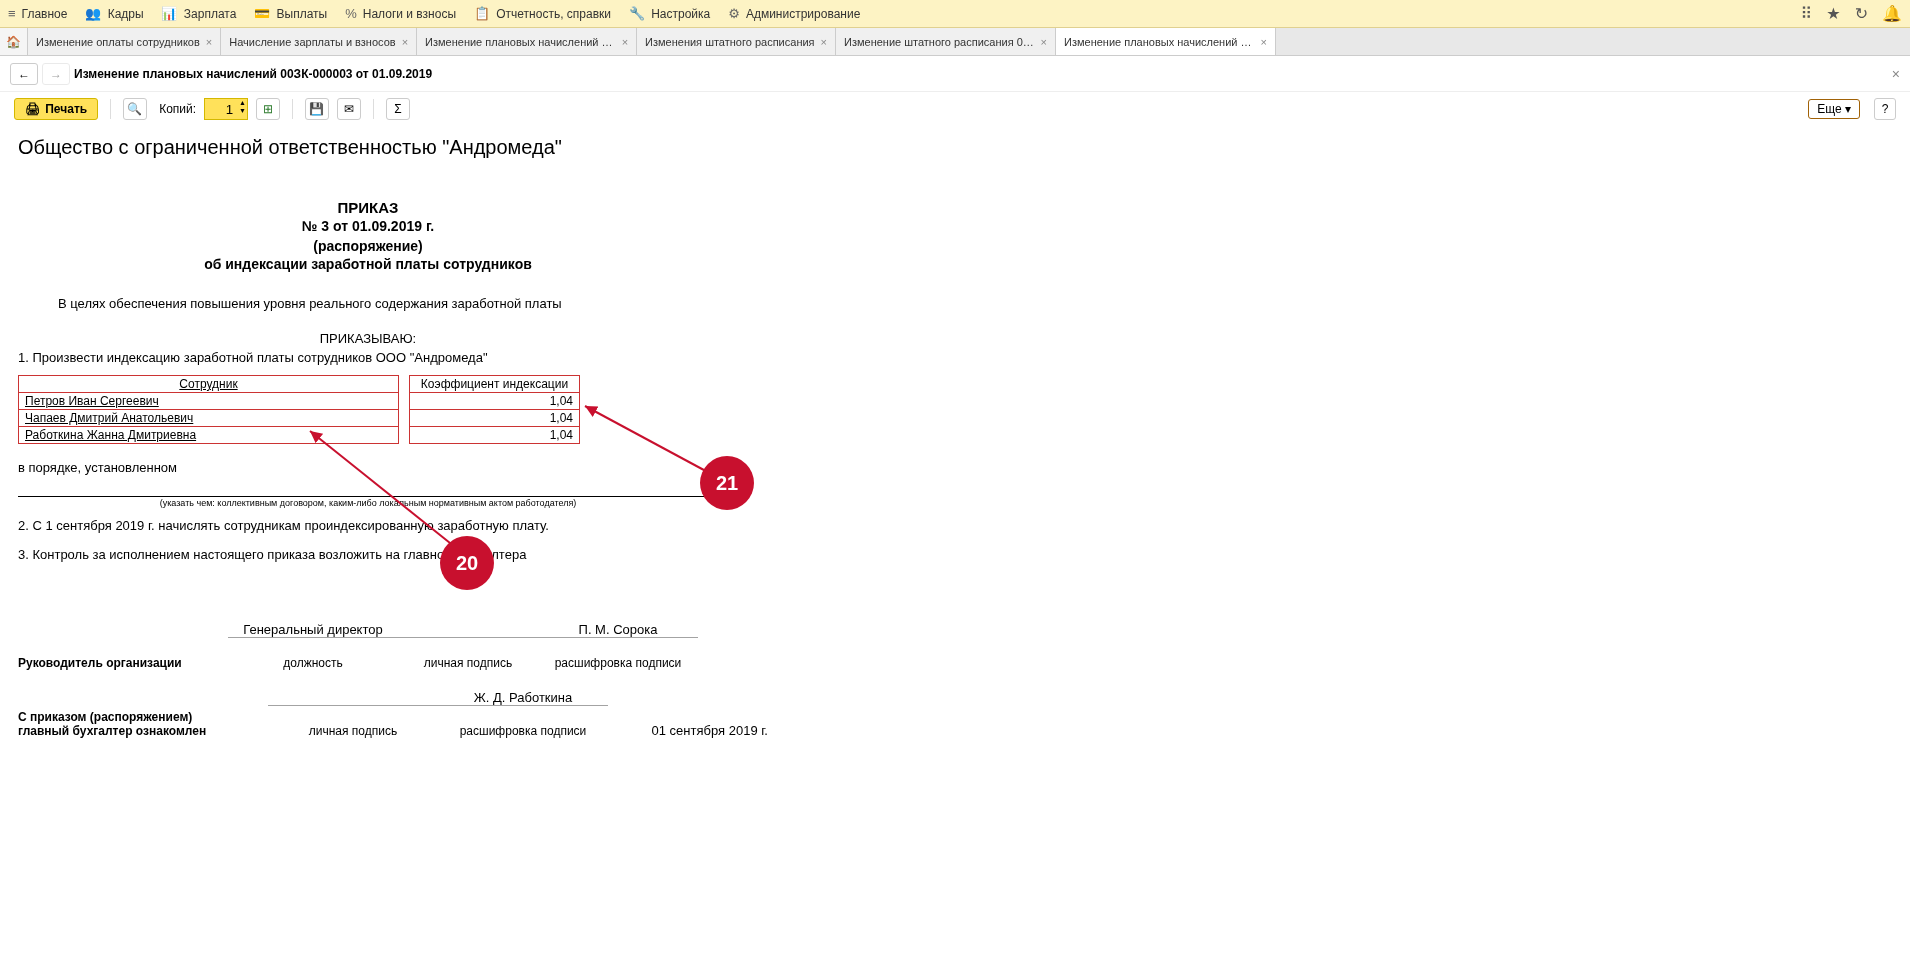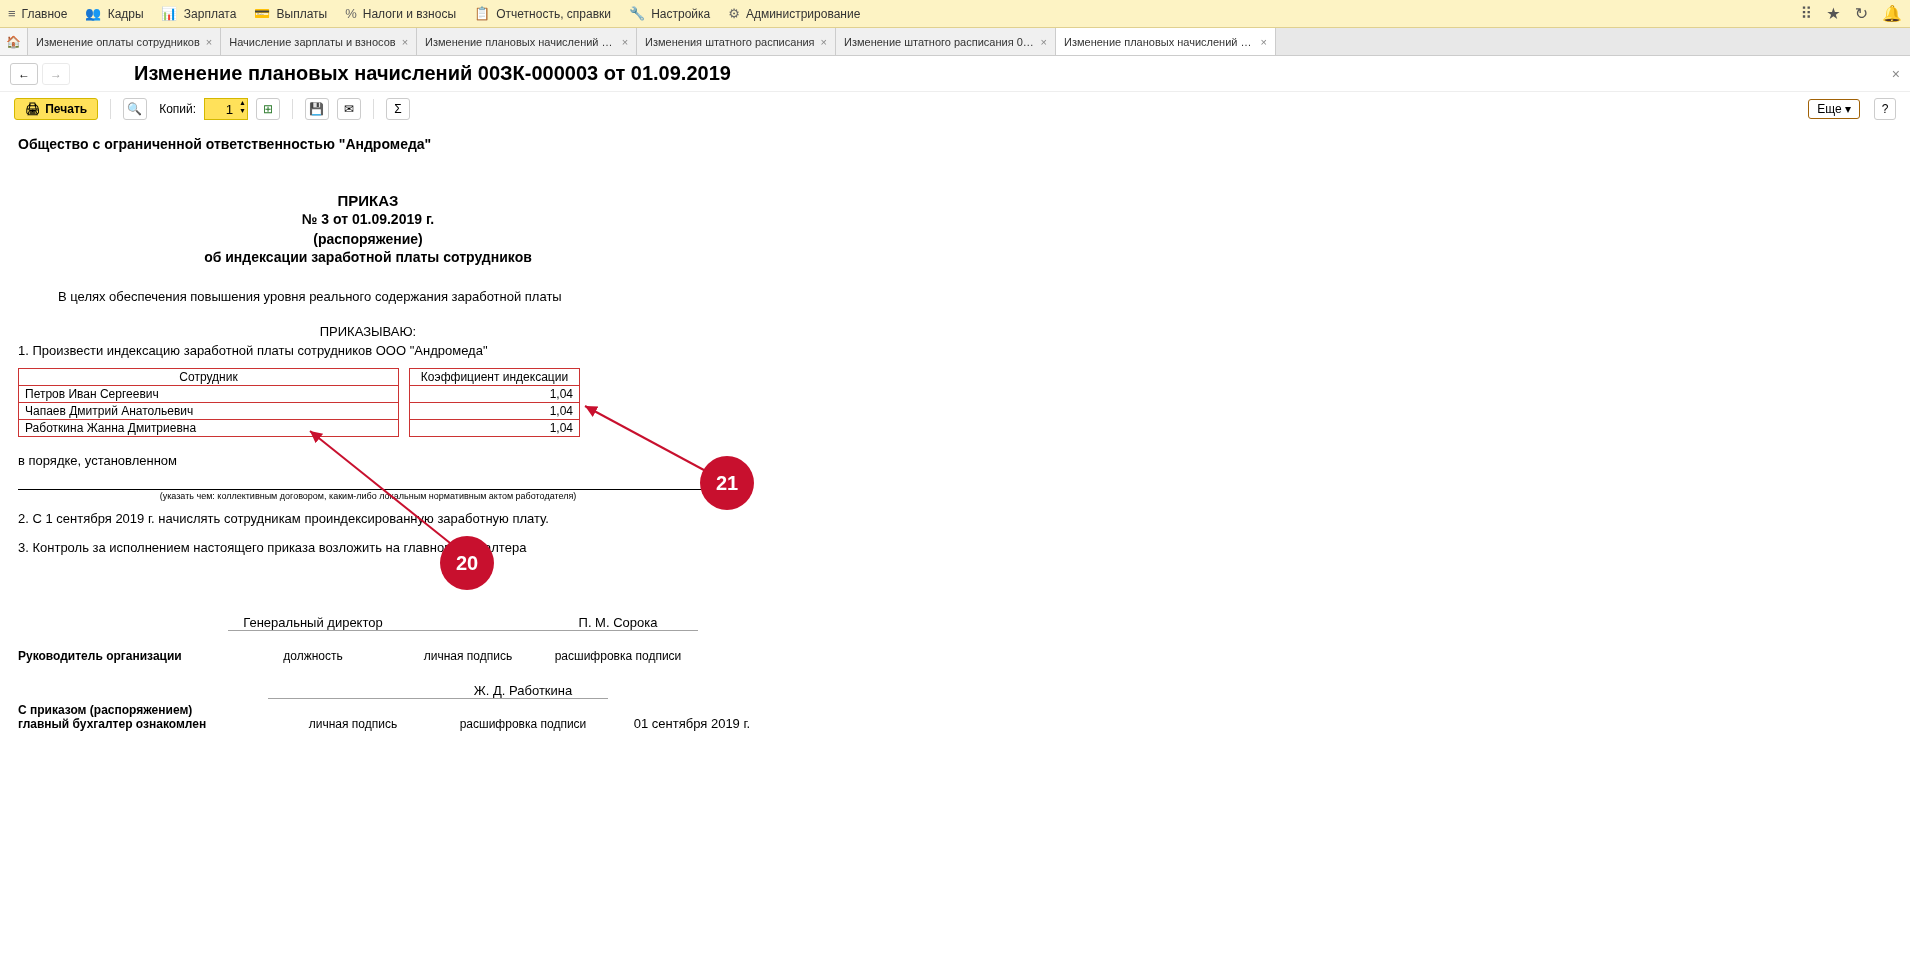--- a/index.html
+++ b/index.html
@@ -16,54 +16,54 @@
 .tabs-bar { background: #e8e8e8; height: 28px; display: flex; align-items: stretch; border-bottom: 1px solid #ccc; }
 .tab-home { width: 28px; display: flex; align-items: center; justify-content: center; border-right: 1px solid #ccc; cursor: pointer; background: #f5f5f5; }
 .tab { display: flex; align-items: center; padding: 0 8px; border-right: 1px solid #ccc; background: #f0f0f0; cursor: pointer; font-size: 11px; color: #333; max-width: 220px; }
 .tab.active { background: #fff; }
 .tab-text { white-space: nowrap; overflow: hidden; text-overflow: ellipsis; }
 .tab-close { margin-left: 6px; font-size: 11px; color: #888; cursor: pointer; }
 
 
 .nav-row { display: flex; align-items: center; height: 36px; padding: 0 10px; border-bottom: 1px solid #eee; }
 .nav-btn { width: 28px; height: 22px; border: 1px solid #ccc; border-radius: 3px; display: flex; align-items: center; justify-content: center; margin-right: 4px; cursor: pointer; background: #fff; font-size: 12px; }
-.page-title { margin-left: 60px; font-size: 20px; font-weight: bold; }
+.page-title { font-size: 12px; font-weight: bold; }
 .close-x { margin-left: auto; font-size: 14px; color: #888; cursor: pointer; }
 
 
 .toolbar { display: flex; align-items: center; height: 34px; padding: 0 14px; gap: 8px; }
 .print-btn { background: #ffe15a; border: 1px solid #d4b800; border-radius: 3px; padding: 3px 10px; display: flex; align-items: center; gap: 5px; font-weight: bold; cursor: pointer; }
 .tb-btn { width: 24px; height: 22px; border: 1px solid #ccc; border-radius: 3px; display: flex; align-items: center; justify-content: center; cursor: pointer; background: #fff; font-size: 12px; }
 .copies-label { font-size: 12px; margin-left: 4px; }
 .copies-input { width: 44px; height: 22px; border: 1px solid #d4b800; background: #ffe15a; text-align: right; padding-right: 14px; position: relative; }
 .copies-wrap { position: relative; display: inline-block; }
 .copies-arrows { position: absolute; right: 2px; top: 1px; display: flex; flex-direction: column; font-size: 7px; line-height: 8px; cursor: pointer; }
 .tb-sep { width: 1px; height: 20px; background: #ddd; margin: 0 4px; }
 .more-btn { margin-left: auto; border: 1px solid #a16207; border-radius: 3px; padding: 2px 8px; cursor: pointer; background: #fff; font-size: 12px; }
 .help-btn { width: 22px; height: 22px; border: 1px solid #ccc; border-radius: 3px; display: flex; align-items: center; justify-content: center; cursor: pointer; margin-left: 6px; }
 
 
 .doc-scroll { height: calc(100vh - 126px); overflow-y: scroll; }
 .doc { padding: 10px 18px; font-size: 13px; color: #000; position: relative; }
-.org-name { font-weight: bold; font-size: 14px; }
+.org-name { font-weight: normal; font-size: 20px; }
 .order-header { text-align: center; margin-top: 40px; }
 .order-header .t1 { font-weight: bold; font-size: 15px; }
 .order-header .t2 { font-weight: bold; font-size: 14px; margin-top: 2px; }
 .order-header .t3 { font-weight: bold; font-size: 14px; margin-top: 4px; }
 .order-header .t4 { font-weight: bold; font-size: 14px; margin-top: 2px; }
 .para { margin-top: 24px; padding-left: 40px; }
 .subhead { text-align: center; margin-top: 20px; }
 .item { margin-top: 4px; }
 
 
 .tbl-wrap { margin-top: 10px; display: flex; gap: 10px; }
 .tbl { border-collapse: collapse; }
 .tbl th, .tbl td { border: 1px solid #cc3333; padding: 1px 6px; font-size: 12px; }
 .tbl th { font-weight: normal; text-align: center; }
-.col-emp { width: 380px; text-align: left; }
+.col-emp { width: 380px; text-align: left; text-decoration: underline; }
 .col-coef { width: 170px; text-align: right; }
 .col-coef-h { width: 170px; text-align: center; }
 
 .after-tbl { margin-top: 16px; }
 .filler-line { border-bottom: 1px solid #000; height: 14px; margin-top: 8px; width: 700px; }
 .small-hint { font-size: 9px; text-align: center; width: 700px; margin-top: 1px; }
 
 
 .sig-block { margin-top: 60px; display: grid; grid-template-columns: 210px 170px 140px 160px 160px; align-items: end; }
 .sig-label { font-weight: bold; font-size: 12px; }
@@ -263,21 +263,21 @@
       <div class="sig-label">главный бухгалтер ознакомлен</div>
     </div>
     <div class="sig-cell">
       <div class="sig-line"></div>
       <div class="sig-sub">личная подпись</div>
     </div>
     <div class="sig-cell">
       <div class="sig-line" style="text-align:center">Ж. Д. Работкина</div>
       <div class="sig-sub">расшифровка подписи</div>
     </div>
-    <div class="sig-cell" style="text-align:center; padding-left:8px">01 сентября 2019 г.</div>
+    <div class="sig-cell" style="text-align:right; padding-left:8px">01 сентября 2019 г.</div>
   </div>
 
   <svg class="arrow" style="left:300px; top:295px" width="180" height="150">
     <defs>
           <marker id="ah1" markerWidth="8" markerHeight="8" refX="6" refY="3" orient="auto">
             <path d="M0,0 L6,3 L0,6 Z" fill="#c8102e"></path>
           </marker>
         </defs>
     <line x1="160" y1="130" x2="10" y2="10" stroke="#c8102e" stroke-width="2" marker-end="url(#ah1)"></line>
   </svg>

